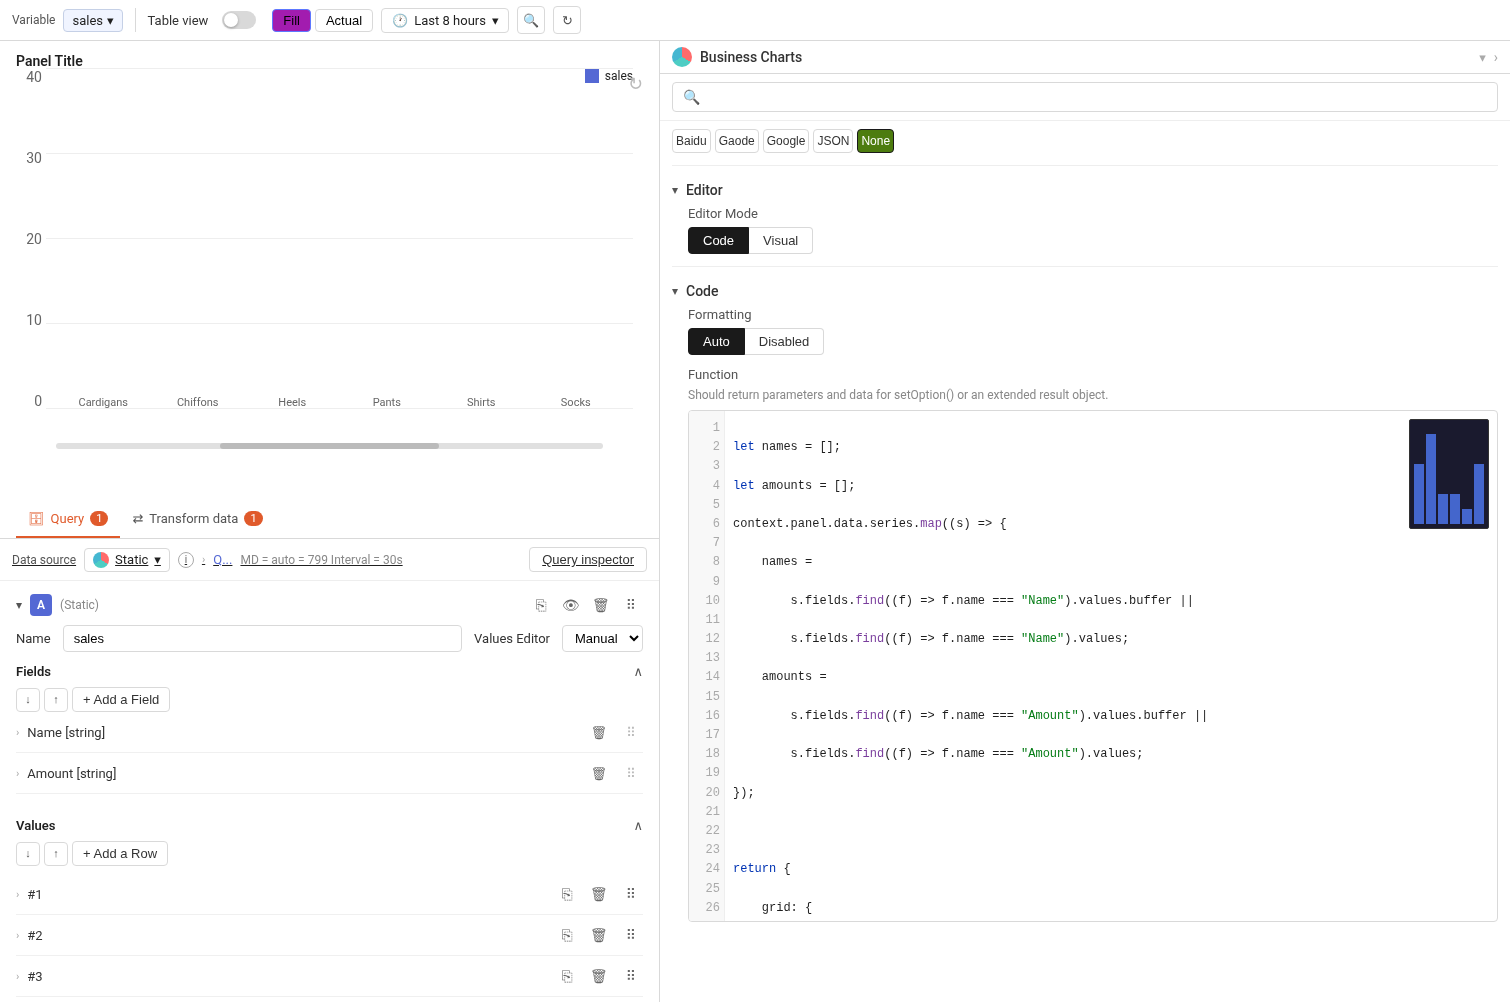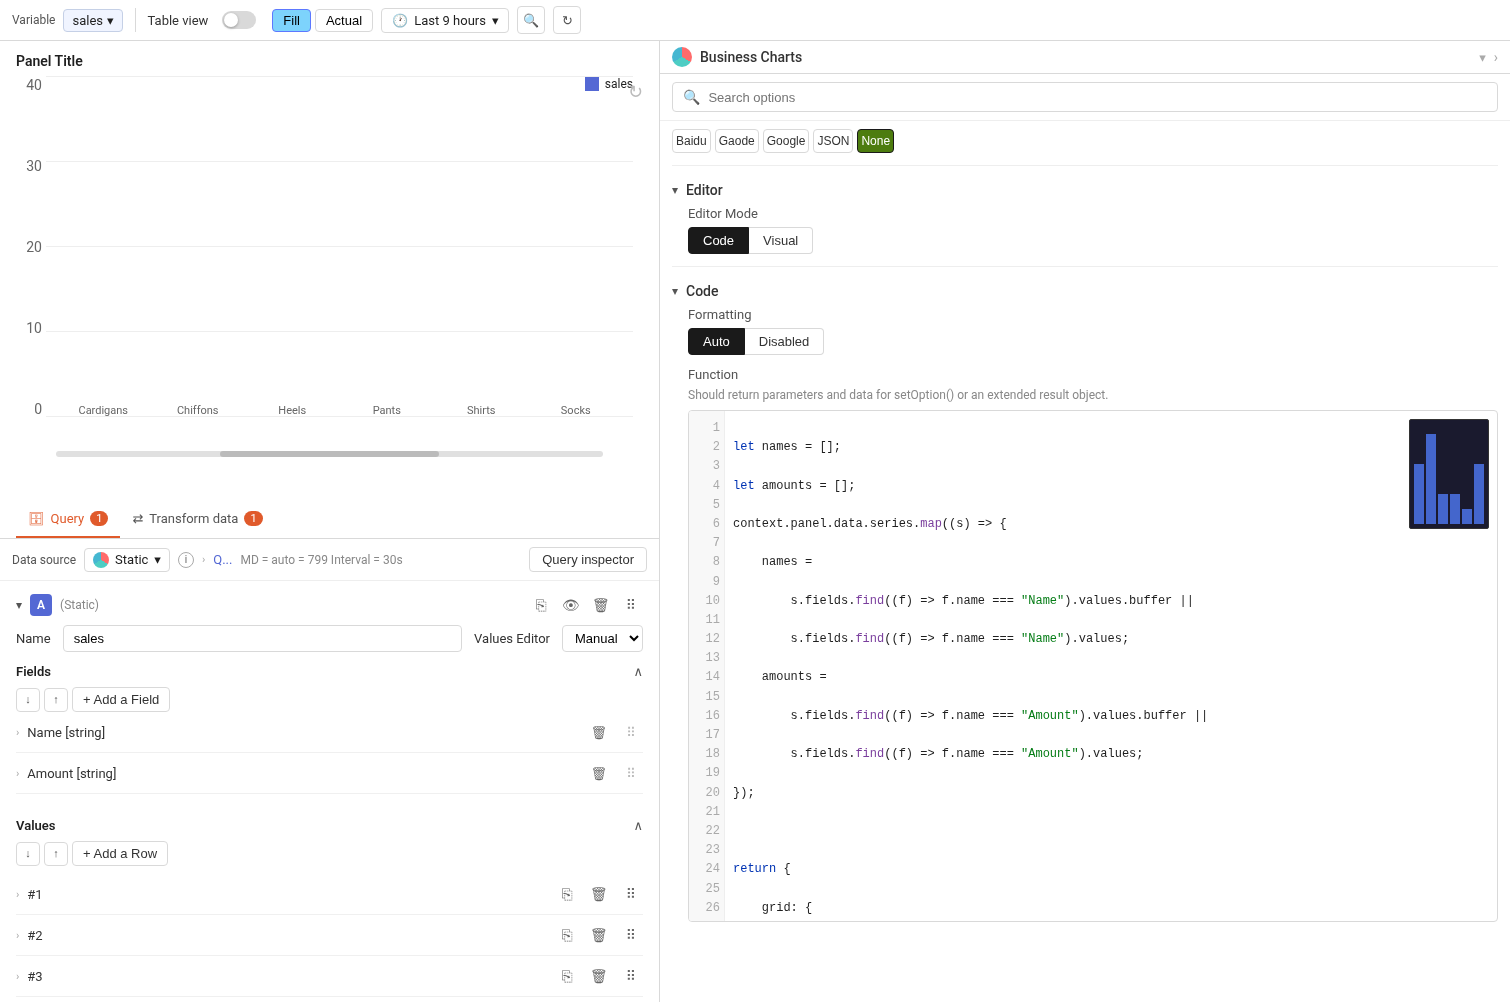--- a/index.html
+++ b/index.html
@@ -8,33 +8,33 @@
     
     .top-toolbar { display: flex; align-items: center; gap: 8px; padding: 6px 12px; background: #fff; border-bottom: 1px solid #d9d9d9; flex-shrink: 0; }
     .variable-label { font-size: 12px; color: #555; }
     .variable-select { display: flex; align-items: center; gap: 4px; background: #f0f4ff; border: 1px solid #c5d0e6; border-radius: 4px; padding: 3px 8px; font-size: 13px; cursor: pointer; }
     .divider-v { width: 1px; height: 24px; background: #d9d9d9; margin: 0 4px; }
     .table-view-toggle { display: flex; align-items: center; gap: 14px; font-size: 13px; color: #333; }
     .toggle-switch { width: 34px; height: 18px; background: #d9d9d9; border-radius: 9px; position: relative; cursor: pointer; }
     .toggle-knob { width: 14px; height: 14px; background: #fff; border-radius: 50%; position: absolute; top: 2px; left: 2px; box-shadow: 0 1px 3px rgba(0,0,0,0.3); }
     .fill-actual { display: flex; align-items: center; gap: 4px; margin-left: 8px; }
     .fill-btn { padding: 3px 10px; border: 1px solid #d9d9d9; border-radius: 4px; background: #fff; cursor: pointer; font-size: 13px; }
-    .fill-btn.active { background: #7dd3fc; border-color: #5d78ff; }
+    .fill-btn.active { background: #a21caf; border-color: #5d78ff; }
     .time-range { display: flex; align-items: center; gap: 6px; padding: 4px 10px; border: 1px solid #d9d9d9; border-radius: 4px; background: #fff; cursor: pointer; font-size: 13px; }
     .icon-btn { width: 28px; height: 28px; display: flex; align-items: center; justify-content: center; border: 1px solid #d9d9d9; border-radius: 4px; background: #fff; cursor: pointer; color: #555; }
 
     
     .main-layout { display: flex; flex: 1; overflow: hidden; }
 
     
     .left-panel { flex: 0 0 660px; display: flex; flex-direction: column; overflow: hidden; border-right: 1px solid #d9d9d9; background: #fff; }
 
     
     .chart-area { flex: 0 0 460px; padding: 12px 16px 0; position: relative; }
-    .panel-title { font-size: 14px; font-weight: 600; margin-bottom: 8px; }
+    .panel-title { font-size: 14px; font-weight: 600; }
     .chart-container { position: relative; height: 370px; }
     .chart-y-axis { position: absolute; left: 0; top: 0; bottom: 30px; width: 30px; display: flex; flex-direction: column; justify-content: space-between; align-items: flex-end; padding-right: 4px; font-size: 14px; color: #666; }
     .chart-bars-area { position: absolute; left: 30px; right: 10px; top: 0; bottom: 30px; }
     .chart-grid { position: absolute; left: 0; right: 0; top: 0; bottom: 0; }
     .grid-line { position: absolute; left: 0; right: 0; border-top: 1px solid #eee; }
     .bars-container { position: absolute; left: 0; right: 0; top: 0; bottom: 0; display: flex; align-items: flex-end; justify-content: space-around; padding: 0 10px; }
     .bar-group { display: flex; flex-direction: column; align-items: center; gap: 4px; flex: 1; }
     .bar { background: #5468d4; border-radius: 2px 2px 0 0; width: 60%; }
     .bar-label { font-size: 11px; color: #666; margin-top: 4px; }
     .chart-legend { position: absolute; top: 0; right: 10px; display: flex; align-items: center; gap: 6px; font-size: 12px; }
@@ -42,21 +42,21 @@
     .scrollbar-h { height: 6px; background: #e0e0e0; border-radius: 3px; margin: 4px 40px 8px; position: relative; }
     .scrollbar-thumb { height: 100%; width: 40%; background: #bbb; border-radius: 3px; position: absolute; left: 30%; }
 
     
     .query-tabs { display: flex; align-items: center; border-bottom: 1px solid #d9d9d9; padding: 0 16px; background: #fff; flex-shrink: 0; }
     .query-tab { display: flex; align-items: center; gap: 6px; padding: 10px 12px; cursor: pointer; font-size: 13px; color: #555; border-bottom: 2px solid transparent; }
     .query-tab.active { color: #e05a2b; border-bottom-color: #e05a2b; }
     .tab-badge { background: #e05a2b; color: #fff; border-radius: 10px; padding: 1px 6px; font-size: 11px; }
 
     
-    .query-toolbar { display: flex; align-items: center; gap: 8px; padding: 8px 12px; border-bottom: 1px solid #eee; background: #fff; flex-shrink: 0; }
+    .query-toolbar { display: flex; align-items: center; gap: 8px; padding: 8px 12px; border-bottom: 1px solid #eee; background: #fff; flex-shrink: 0; text-decoration: underline; }
     .ds-label { font-size: 12px; color: #555; flex-shrink: 0; }
     .ds-select { display: flex; align-items: center; gap: 6px; border: 1px solid #d9d9d9; border-radius: 4px; padding: 3px 8px; font-size: 13px; cursor: pointer; background: #fff; }
     .ds-icon { width: 16px; height: 16px; border-radius: 50%; background: conic-gradient(#ff6b6b 0deg 120deg, #4ecdc4 120deg 240deg, #45b7d1 240deg 360deg); flex-shrink: 0; }
     .info-icon { width: 16px; height: 16px; border: 1px solid #aaa; border-radius: 50%; display: flex; align-items: center; justify-content: center; font-size: 10px; color: #666; cursor: pointer; flex-shrink: 0; }
     .chevron-right { color: #aaa; font-size: 11px; }
     .query-id { color: #5468d4; font-size: 13px; cursor: pointer; }
     .query-meta { font-size: 12px; color: #888; flex: 1; }
     .query-inspector-btn { padding: 4px 12px; border: 1px solid #d9d9d9; border-radius: 4px; background: #fff; font-size: 13px; cursor: pointer; color: #333; }
 
     
@@ -157,21 +157,21 @@
     <div class="toggle-switch">
       <div class="toggle-knob"></div>
     </div>
   </div>
   <div class="fill-actual">
     <button class="fill-btn active">Fill</button>
     <button class="fill-btn">Actual</button>
   </div>
   <div class="time-range">
     <span>🕐</span>
-    <span>Last 9 hours</span>
+    <span>Last 8 hours</span>
     <span>▾</span>
   </div>
   <div class="icon-btn">
     <span>🔍</span>
   </div>
   <div class="icon-btn">
     <span>↻</span>
   </div>
 </div>
 
@@ -353,21 +353,20 @@
     <div class="right-header">
       <div class="panel-icon"></div>
       <span class="panel-name">Business Charts</span>
       <span class="panel-chevron">▾</span>
       <span class="panel-expand">›</span>
     </div>
 
     <div class="search-bar">
       <div class="search-input-wrap">
         <span class="search-icon">🔍</span>
-        <input class="search-input" type="text" placeholder="Search options" style="">
       </div>
     </div>
 
     <div class="options-content">
 
       <div class="map-tabs">
         <button class="map-tab">Baidu</button>
         <button class="map-tab">Gaode</button>
         <button class="map-tab">Google</button>
         <button class="map-tab">JSON</button>

